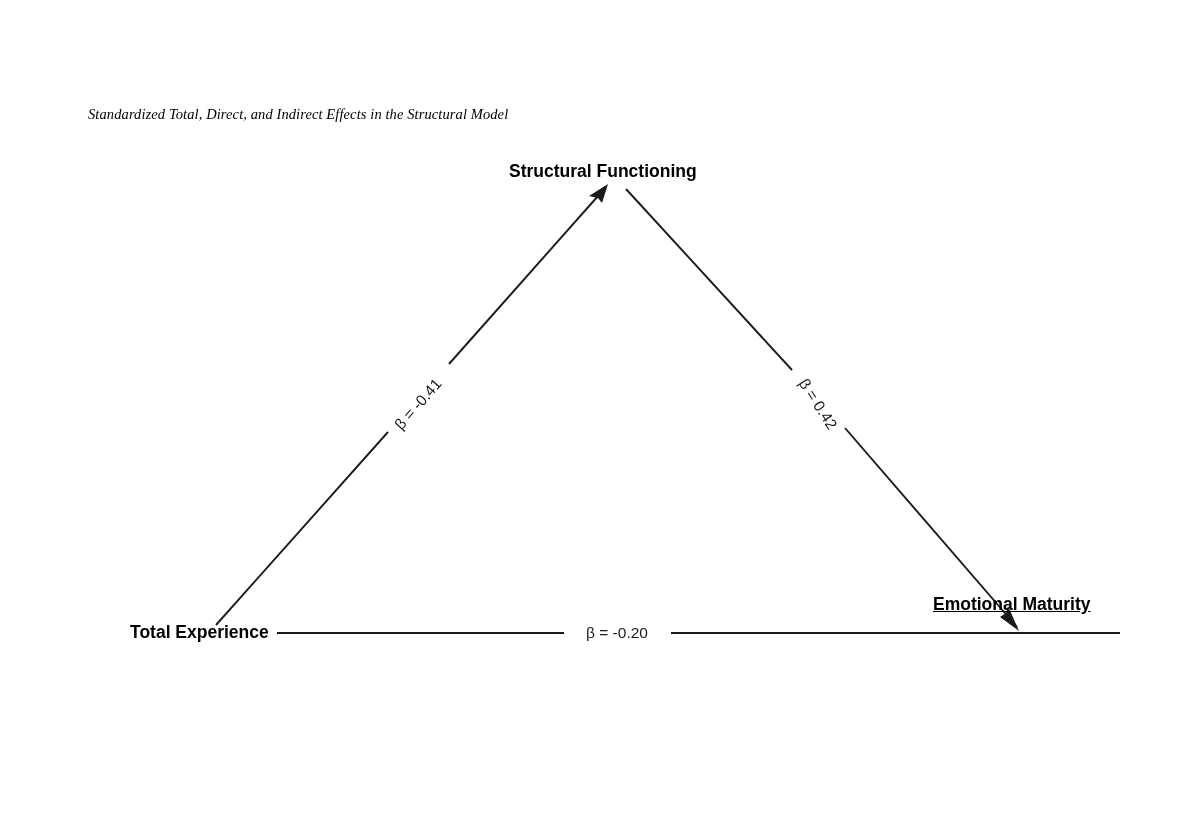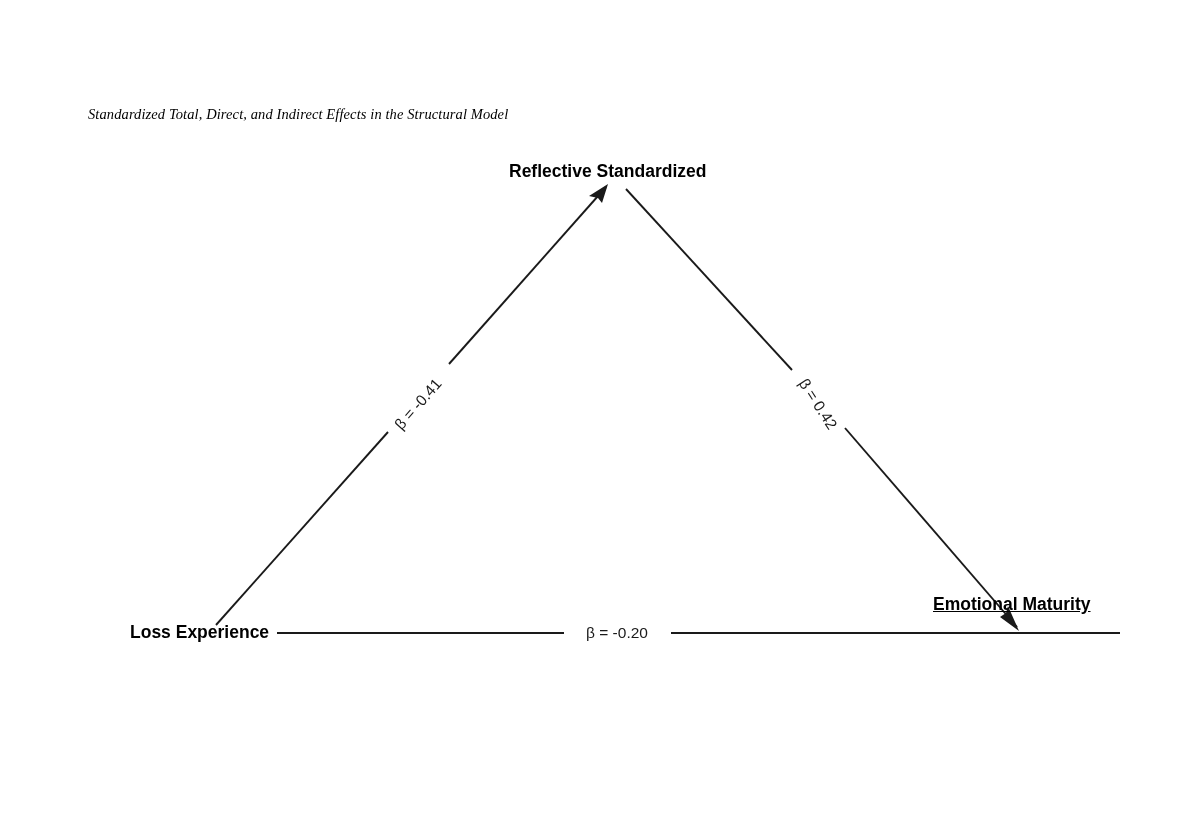--- a/index.html
+++ b/index.html
@@ -111,23 +111,23 @@
       <line x1="671" y1="633" x2="1120" y2="633"></line>
     </g>
     <g fill="#1a1a1a" stroke="none">
 
       <polygon points="608,184 589,196 598,198 602,203"></polygon>
 
       <polygon points="1019,631 1000,617 1006,613 1008,606"></polygon>
     </g>
   </svg>
 
-  <div class="node-label" id="node-rf">Reflective Standardized</div>
+  <div class="node-label" id="node-rf">Structural Functioning</div>
 
-  <div class="node-label" id="node-le">Loss Experience</div>
+  <div class="node-label" id="node-le">Total Experience</div>
 
   <div class="node-label" id="node-em">Emotional Maturity</div>
 
   <div class="edge-label" id="edge-label-left">β = -0.41</div>
 
   <div class="edge-label" id="edge-label-right">β = 0.42</div>
 
   <div class="edge-label" id="edge-label-direct">β = -0.20</div>
 
 </div>

